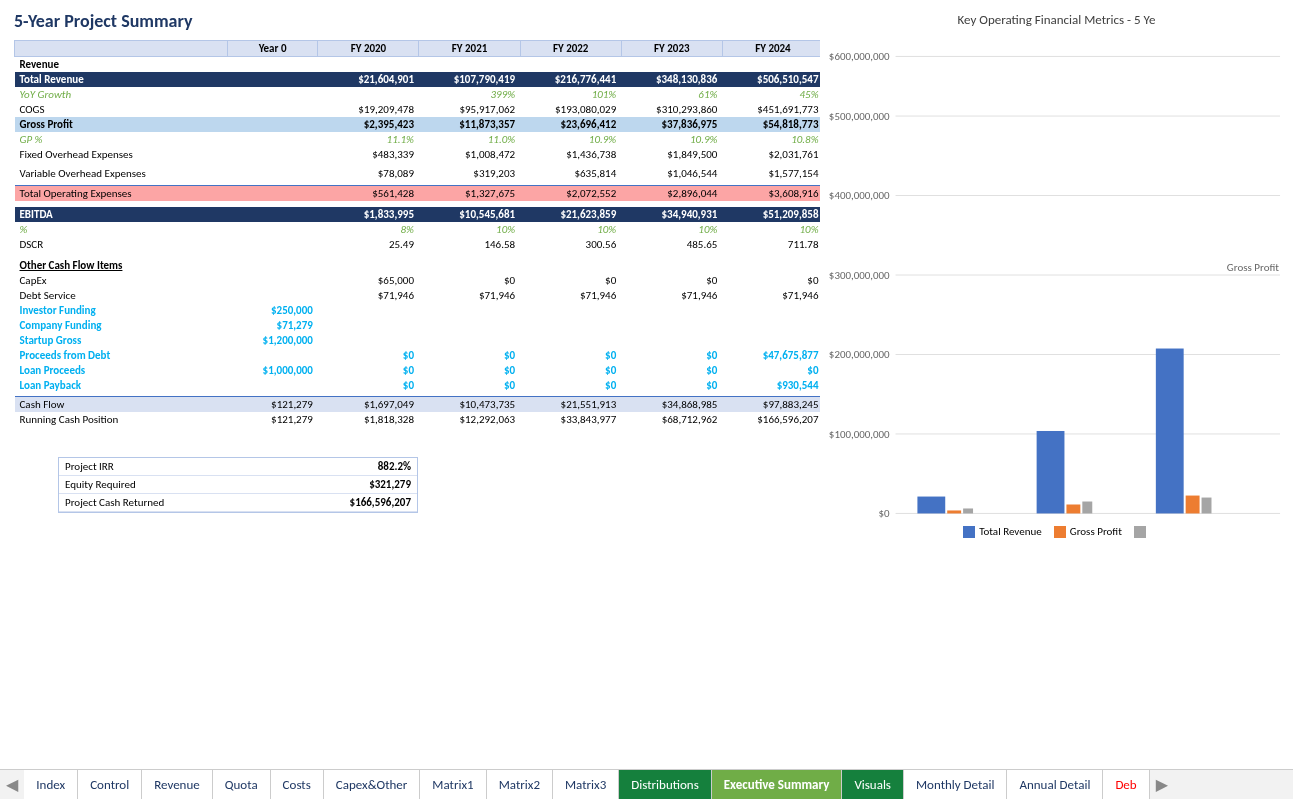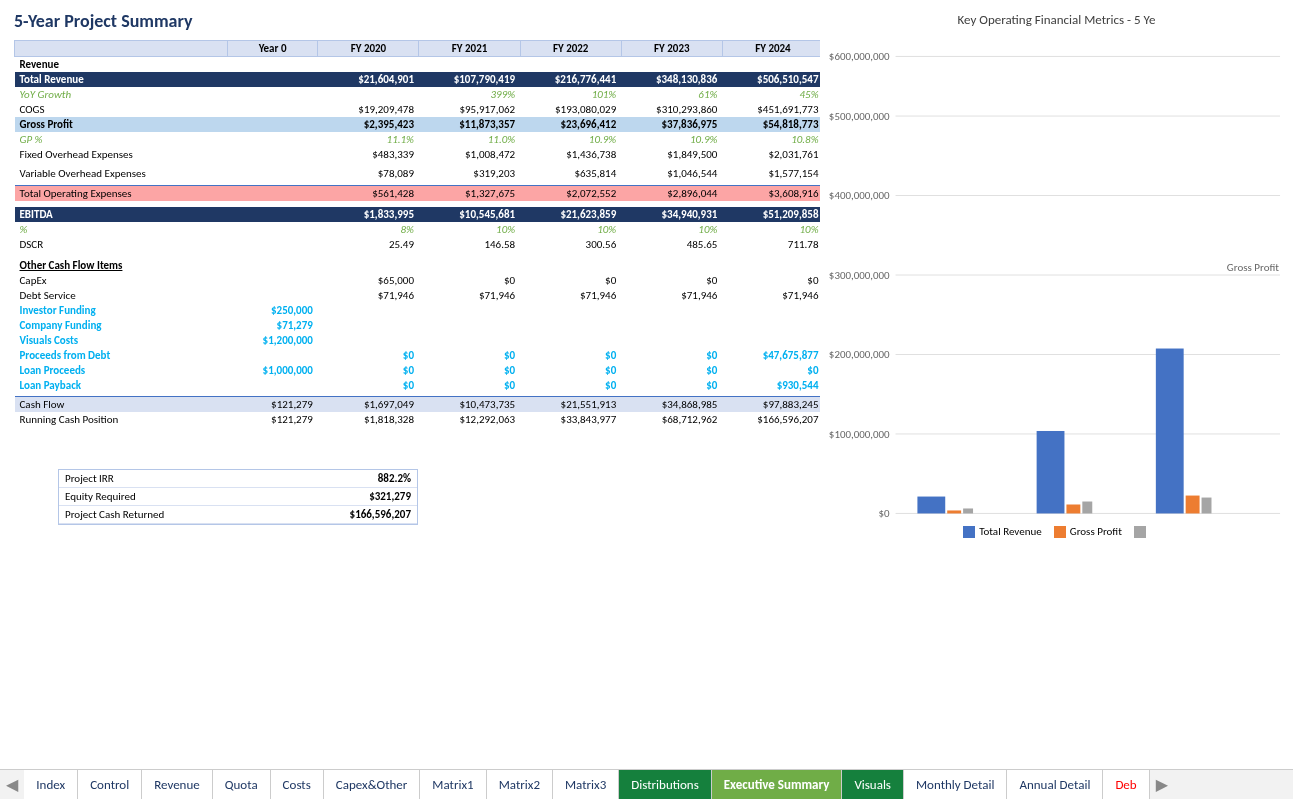--- a/index.html
+++ b/index.html
@@ -253,21 +253,21 @@
           <tr class="row-company">
             <td class="label">Company Funding</td>
             <td class="num">$71,279</td>
             <td></td>
               <td></td>
               <td></td>
               <td></td>
               <td></td>
           </tr>
           <tr class="row-startup">
-            <td class="label">Visuals Costs</td>
+            <td class="label">Startup Gross</td>
             <td class="num">$1,200,000</td>
             <td></td>
               <td></td>
               <td></td>
               <td></td>
               <td></td>
           </tr>
           <tr class="row-proceeds">
             <td class="label">Proceeds from Debt</td>
             <td class="num"></td>
@@ -312,21 +312,21 @@
             <td class="num">$121,279</td>
             <td class="num">$1,818,328</td>
             <td class="num">$12,292,063</td>
             <td class="num">$33,843,977</td>
             <td class="num">$68,712,962</td>
             <td class="num">$166,596,207</td>
           </tr>
         </tbody>
       </table>
 
-      <div style="margin-top: 42px; padding-left: 44px;">
+      <div style="margin-top: 30px; padding-left: 44px;">
         <div class="irr-box">
           <table>
             <tbody>
                 <tr>
               <td>Project IRR</td>
               <td>882.2%</td>
             </tr>
             <tr>
               <td>Equity Required</td>
               <td>$321,279</td>

